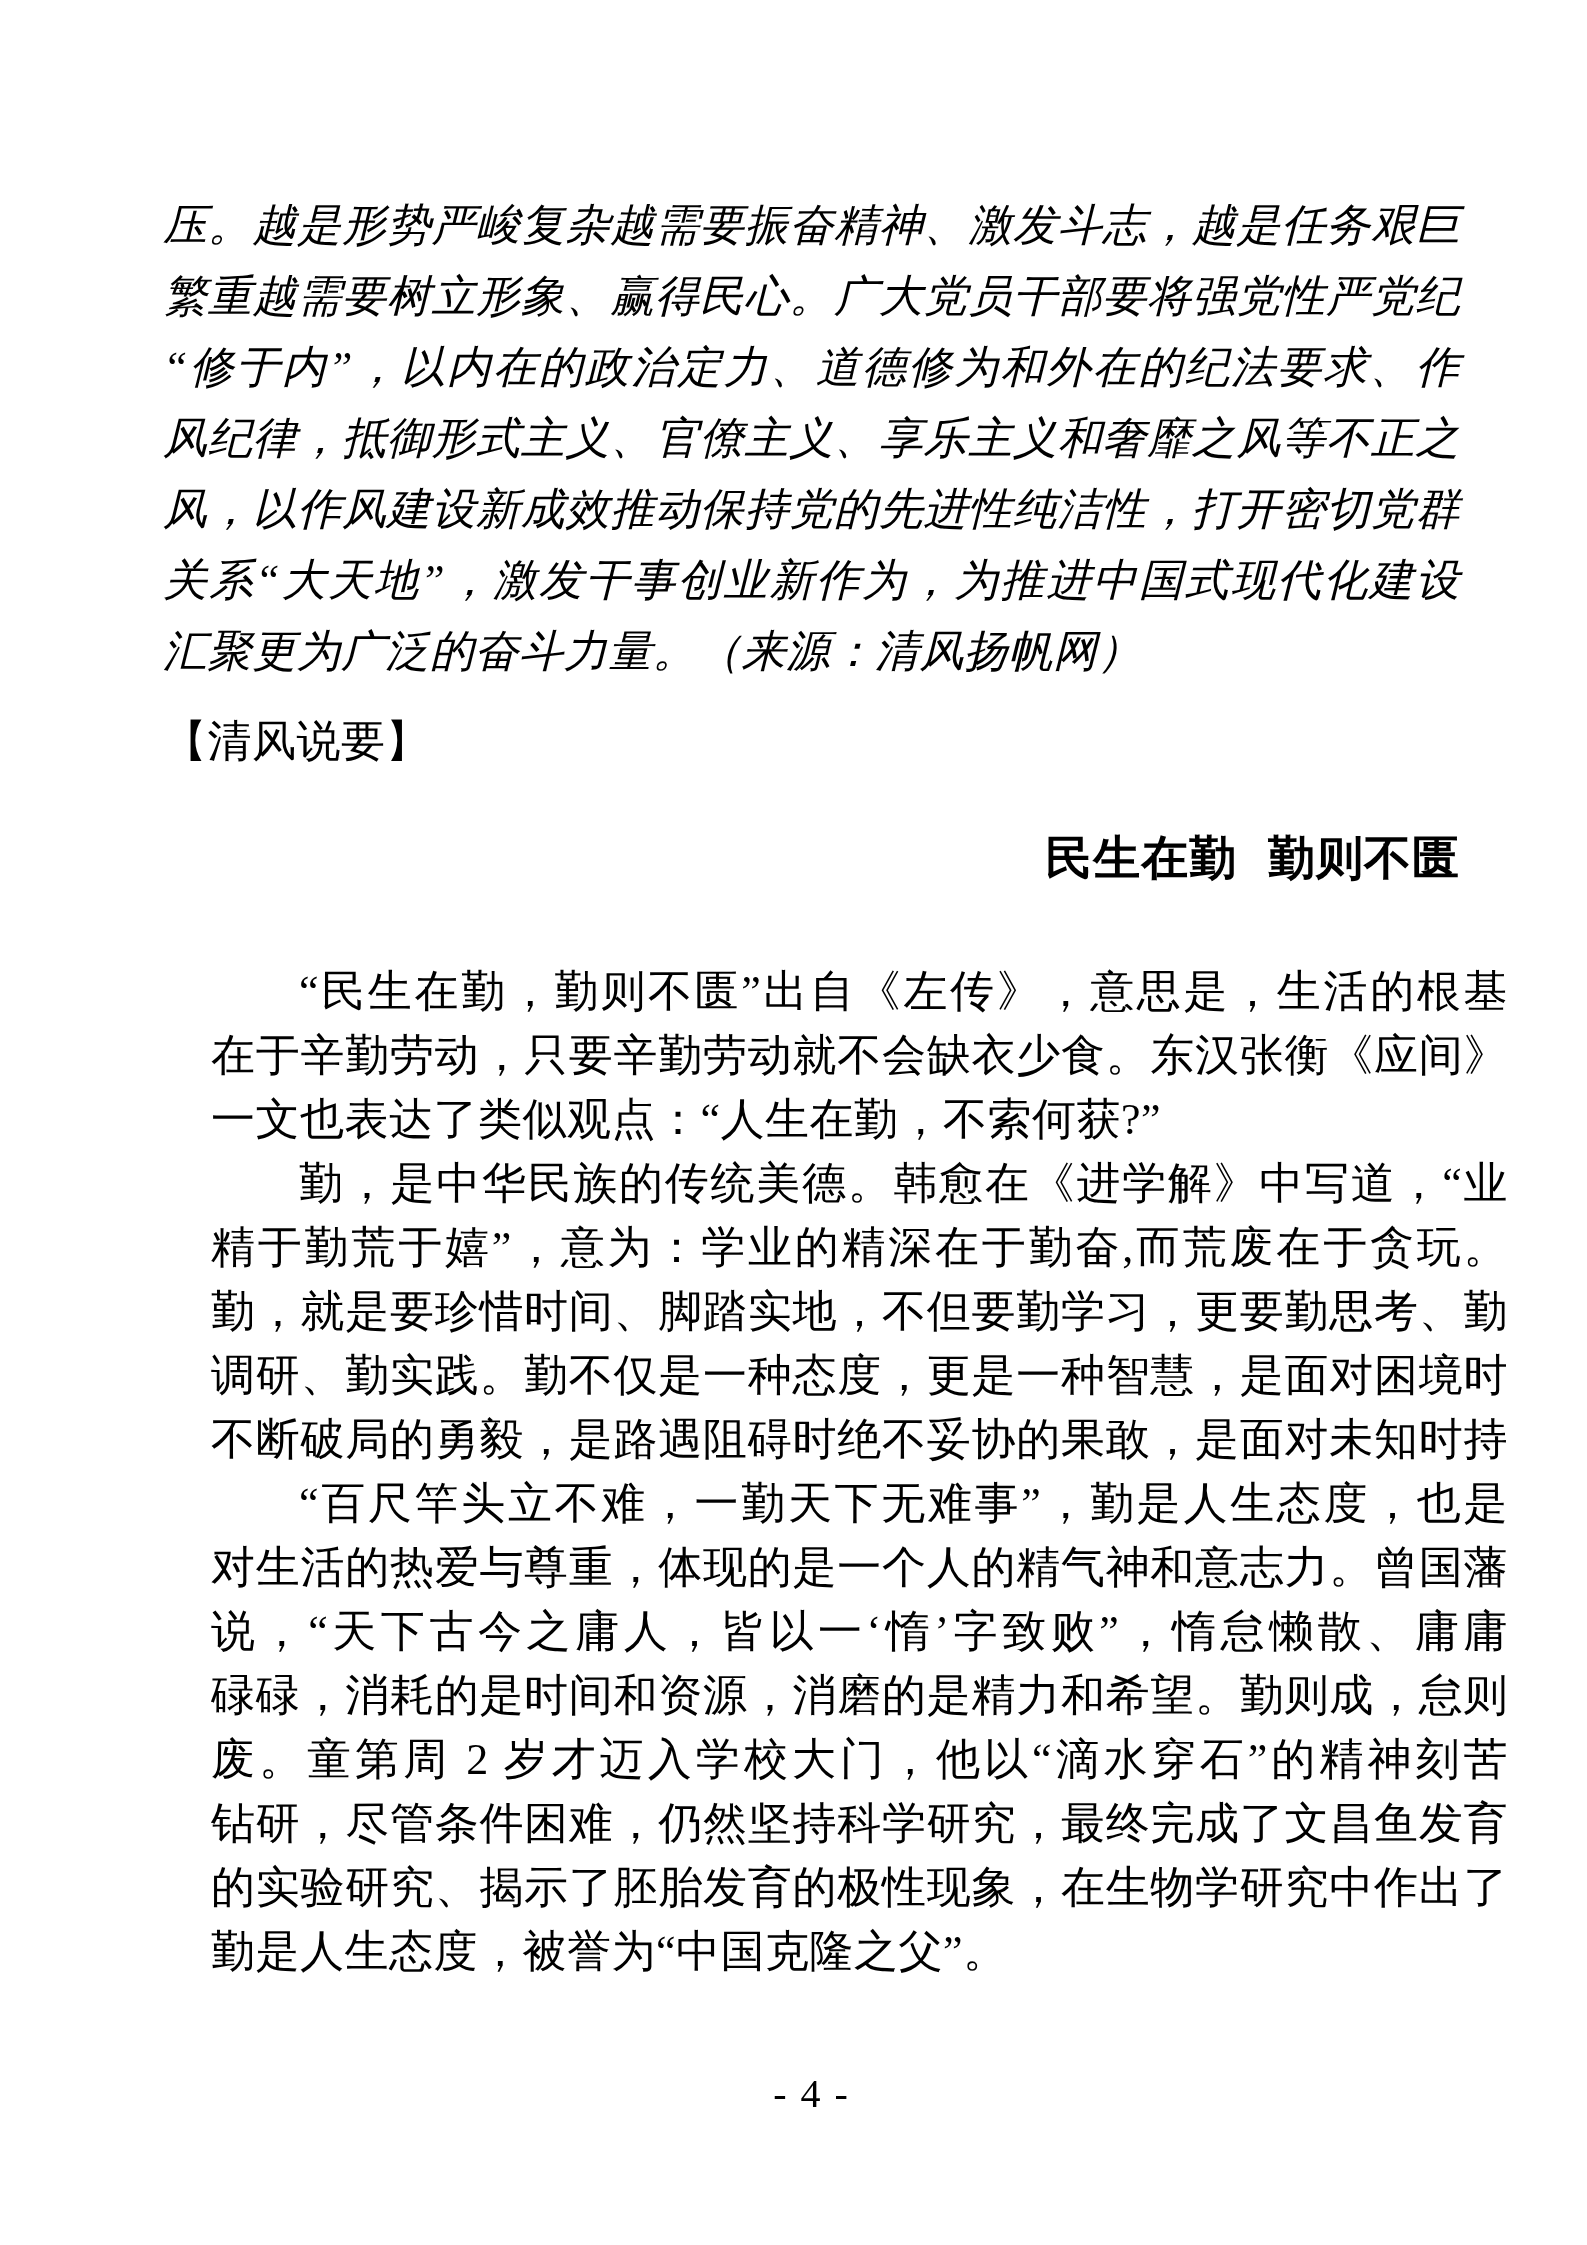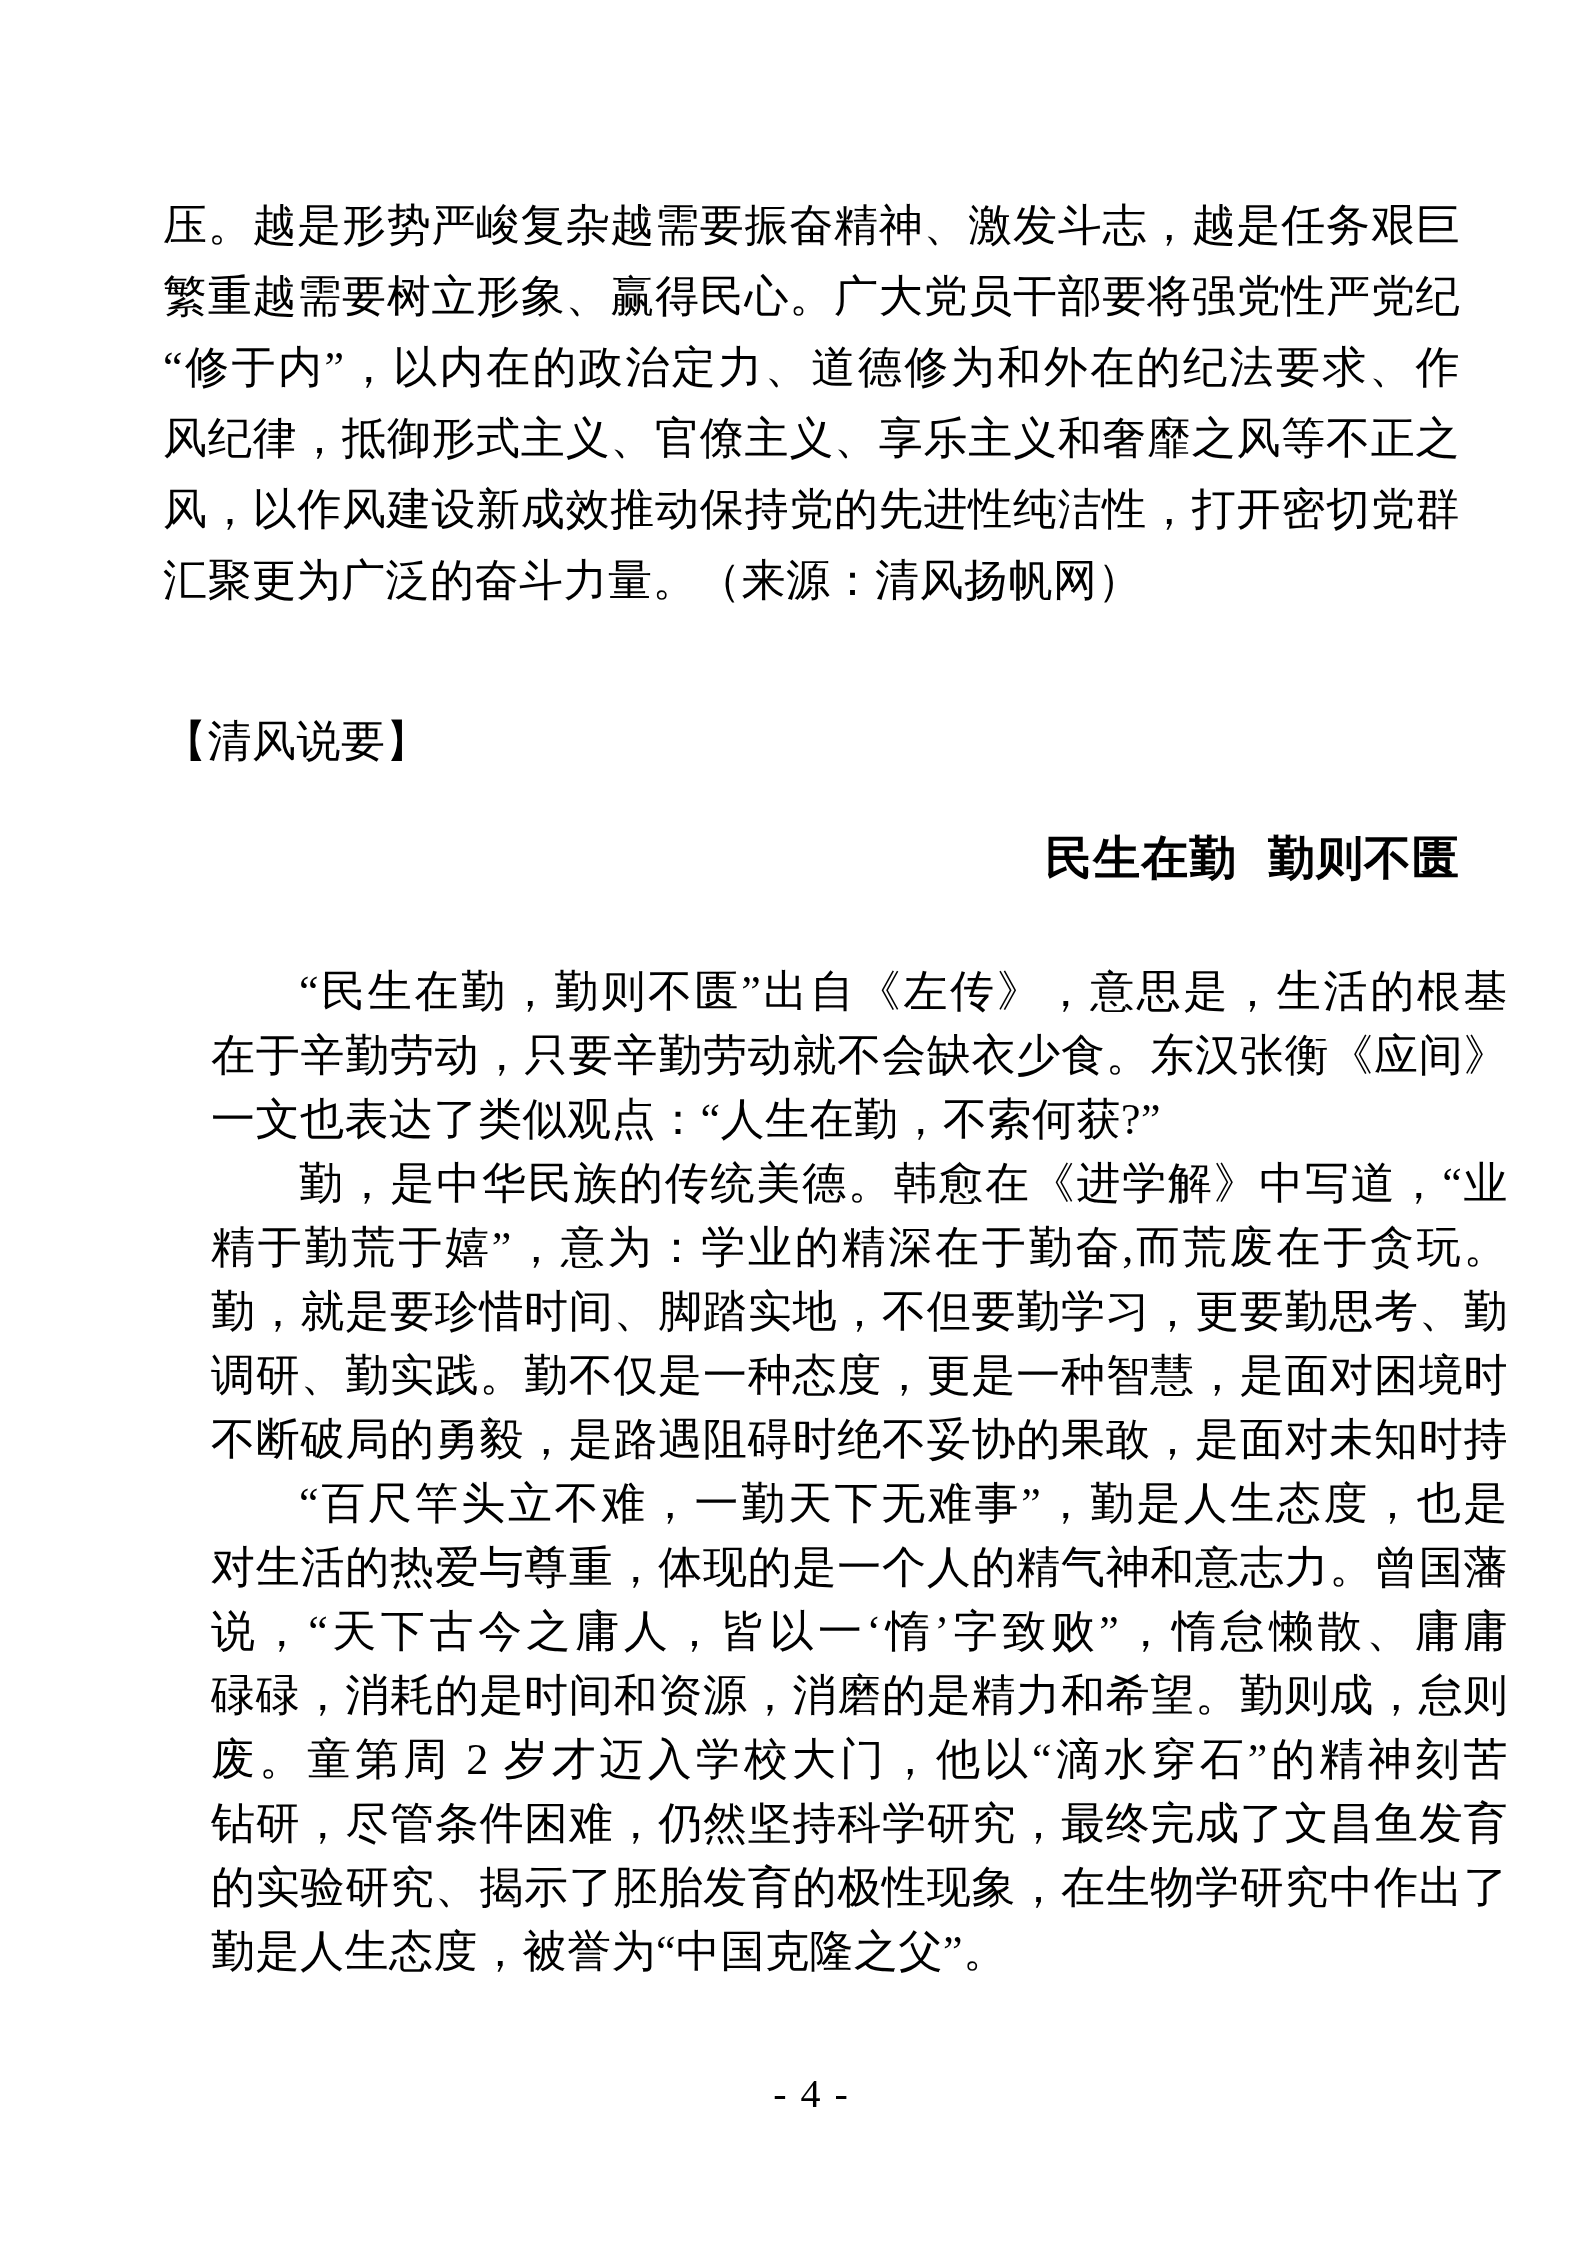--- a/index.html
+++ b/index.html
@@ -38,21 +38,21 @@
     white-space: nowrap;
   }
   .sp1 .ln { line-height: 71px; }   
   .sp2 .ln { line-height: 64px; }   
   .ln.end {
     text-align: right;
     text-align-last: left;
   }
   .ln.ind { text-indent: 88px; }    
 
-  #para1   { top: 190px; }
+  #para1   { top: 190px; font-style: italic; }
   #secmark { top: 706px; }
   #title   {
     top: 828px;
     text-align: right;
     font-weight: bold;
     font-size: 47px;
     line-height: 60px;
     word-spacing: 18px;
     letter-spacing: 1px;
   }
@@ -69,20 +69,21 @@
 <body>
 
 <div class="page">
 
   <div class="col sp1" id="para1">
     <div class="ln">压。越是形势严峻复杂越需要振奋精神、激发斗志，越是任务艰巨</div>
     <div class="ln">繁重越需要树立形象、赢得民心。广大党员干部要将强党性严党纪</div>
     <div class="ln">“修于内”，以内在的政治定力、道德修为和外在的纪法要求、作</div>
     <div class="ln">风纪律，抵御形式主义、官僚主义、享乐主义和奢靡之风等不正之</div>
     <div class="ln">风，以作风建设新成效推动保持党的先进性纯洁性，打开密切党群</div>
+    <div class="ln">关系“大天地”，激发干事创业新作为，为推进中国式现代化建设</div>
     <div class="ln end">汇聚更为广泛的奋斗力量。（来源：清风扬帆网）</div>
   </div>
 
   <div class="col sp1" id="secmark">
     <div class="ln end">【清风说要】</div>
   </div>
 
   <div class="col" id="title">民生在勤 勤则不匮</div>
 
   <div class="col sp2" id="essaybody">

